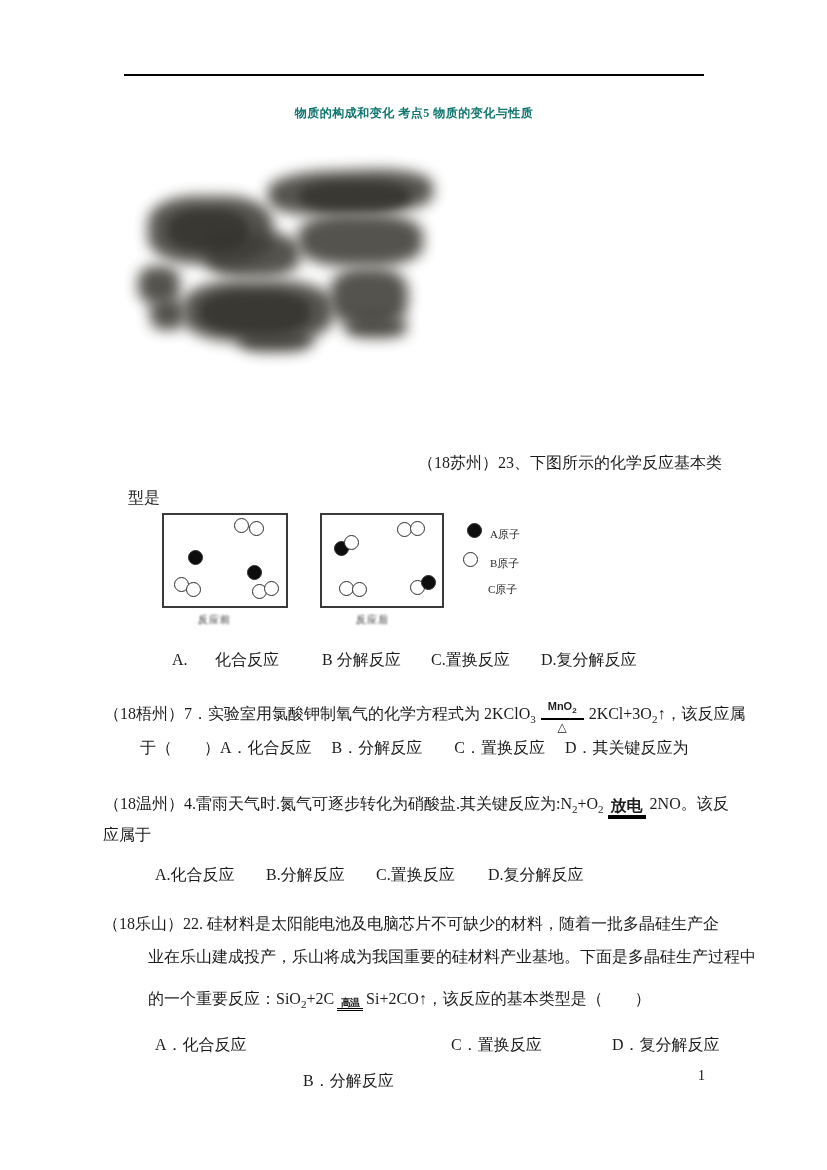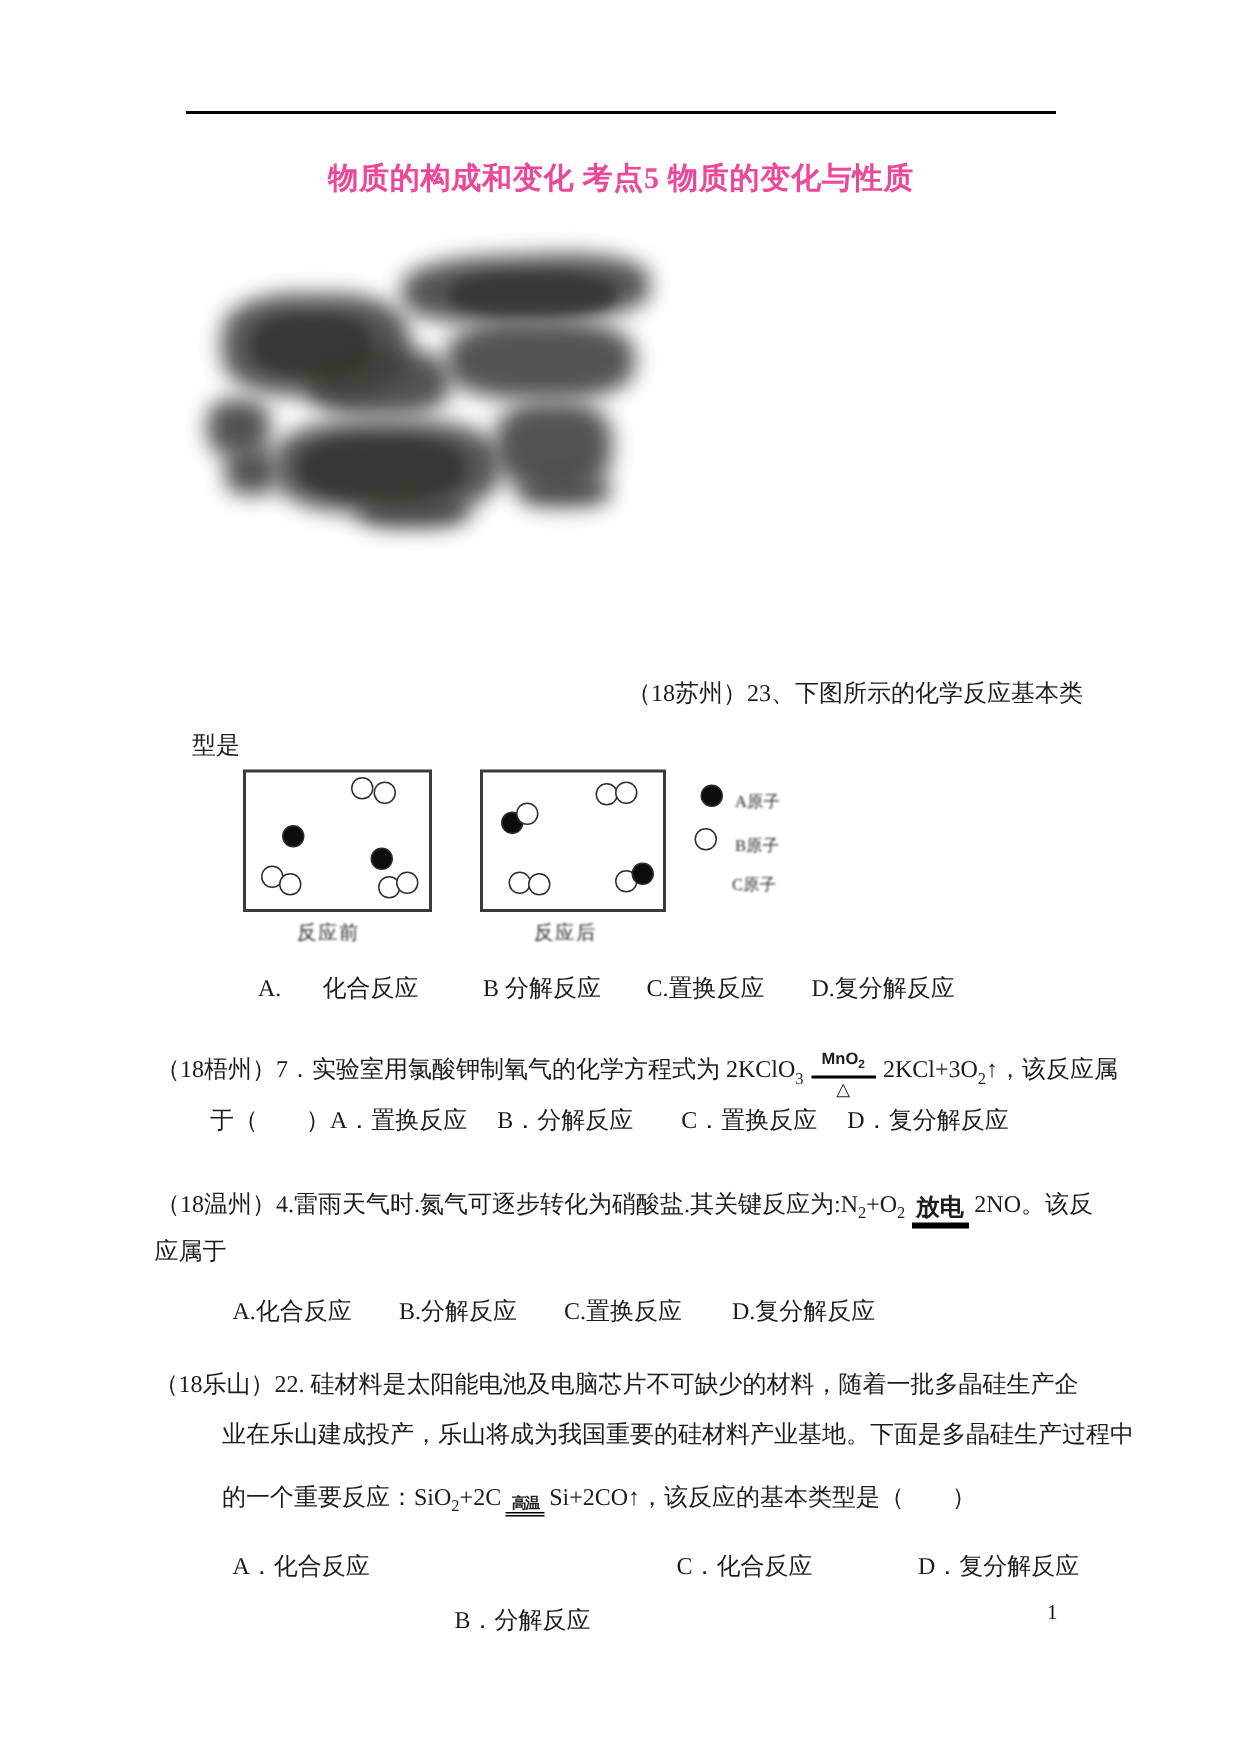--- a/index.html
+++ b/index.html
@@ -6,33 +6,33 @@
   html,body { background:#ffffff; }
   .page {
     position:relative; width:827px; height:1170px; background:#ffffff;
     font-family:"Liberation Serif","DejaVu Serif",serif;
     color:#1c1c1c; overflow:hidden;
   }
   .abs { position:absolute; }
   .rule-top { position:absolute; left:124px; top:74px; width:580px; height:2px; background:#000; }
   .doc-title {
     position:absolute; left:124px; top:105px; width:580px;
-    text-align:center; font-size:20px; font-weight:bold; color:#ec4899;
+    text-align:center; font-size:12px; font-weight:bold; color:#0f766e;
     letter-spacing:0.5px; white-space:nowrap;
   }
   .bodytext { font-size:16px; line-height:21px; white-space:nowrap; }
   .smudge-blob { position:absolute; background:#3e3c36; filter:blur(7px); opacity:.88; border-radius:38%; }
   .smudge-core { position:absolute; background:#34322c; filter:blur(4px); opacity:.8; border-radius:40%; }
 
   
   .mol-box { position:absolute; border:2px solid #3a3a3a; background:#fff; }
   .atom { position:absolute; width:15px; height:15px; border-radius:50%;
           border:1.6px solid #2d2d2d; background:#fff; }
   .atom.filled { background:#0d0d0d; }
-  .box-label { position:absolute; font-size:13px; color:#2a2a2a; filter:blur(0.8px);
+  .box-label { position:absolute; font-size:10px; color:#2a2a2a; filter:blur(0.8px);
                letter-spacing:1px; white-space:nowrap; }
   .legend-label { position:absolute; font-size:11px; color:#2a2a2a; filter:blur(0.7px); white-space:nowrap; }
 
   
   .frac { display:inline-block; text-align:center; vertical-align:-12px; margin:0 5px; }
   .frac .ftop { display:block; font-size:11px; font-weight:bold; line-height:12px;
                 border-bottom:2px solid #000; padding:0 7px 1px; font-family:"Liberation Sans",sans-serif; }
   .frac .fbot { display:block; font-size:12px; line-height:14px; }
   
   .cond-thick { display:inline-block; vertical-align:-2px; margin:0 4px; font-weight:bold;
@@ -108,21 +108,21 @@
     <span class="abs bodytext" style="left:172px; top:649px;">A.</span>
     <span class="abs bodytext" style="left:215px; top:649px;">化合反应</span>
     <span class="abs bodytext" style="left:322px; top:649px;">B 分解反应</span>
     <span class="abs bodytext" style="left:431px; top:649px;">C.置换反应</span>
     <span class="abs bodytext" style="left:541px; top:649px;">D.复分解反应</span>
   </div>
 
   <div class="abs bodytext" style="left:104px; top:700px;">
     <span>（18梧州）7．实验室用氯酸钾制氧气的化学方程式为 2KClO</span><sub>3</sub><span class="frac"><span class="ftop"><span>MnO</span><sub style="font-size:8px;">2</sub></span><span class="fbot">△</span></span><span>2KCl+3O</span><sub>2</sub><span>↑，该反应属</span>
   </div>
-  <div class="abs bodytext" style="left:140px; top:737px;">于（　　）A．置换反应　 B．分解反应　　C．置换反应　 D．复分解反应</div>
+  <div class="abs bodytext" style="left:140px; top:737px;">于（　　）A．化合反应　 B．分解反应　　C．置换反应　 D．其关键反应为</div>
 
   <div class="abs bodytext" style="left:104px; top:793px;">
     <span>（18温州）4.雷雨天气时.氮气可逐步转化为硝酸盐.其关键反应为:N</span><sub>2</sub><span>+O</span><sub>2</sub><span class="cond-thick">放电</span><span>2NO。该反</span>
   </div>
   <div class="abs bodytext" style="left:103px; top:824px;">应属于</div>
 
   <div>
     <span class="abs bodytext" style="left:155px; top:864px;">A.化合反应</span>
     <span class="abs bodytext" style="left:266px; top:864px;">B.分解反应</span>
     <span class="abs bodytext" style="left:376px; top:864px;">C.置换反应</span>
@@ -131,19 +131,19 @@
 
   <div class="abs bodytext" style="left:103px; top:913px;">（18乐山）22. 硅材料是太阳能电池及电脑芯片不可缺少的材料，随着一批多晶硅生产企</div>
   <div class="abs bodytext" style="left:148px; top:946px;">业在乐山建成投产，乐山将成为我国重要的硅材料产业基地。下面是多晶硅生产过程中</div>
   <div class="abs bodytext" style="left:148px; top:988px;">
     <span>的一个重要反应：SiO</span><sub>2</sub><span>+2C</span><span class="cond-double">高温</span><span>Si+2CO↑，该反应的基本类型是（　　）</span>
   </div>
 
   <div>
     <span class="abs bodytext" style="left:155px; top:1034px;">A．化合反应</span>
     <span class="abs bodytext" style="left:303px; top:1034px;margin-top:36px;">B．分解反应</span>
-    <span class="abs bodytext" style="left:451px; top:1034px;">C．化合反应</span>
+    <span class="abs bodytext" style="left:451px; top:1034px;">C．置换反应</span>
     <span class="abs bodytext" style="left:612px; top:1034px;">D．复分解反应</span>
   </div>
 
   <div class="pagenum">1</div>
 
 </div>
 
 </body></html>

